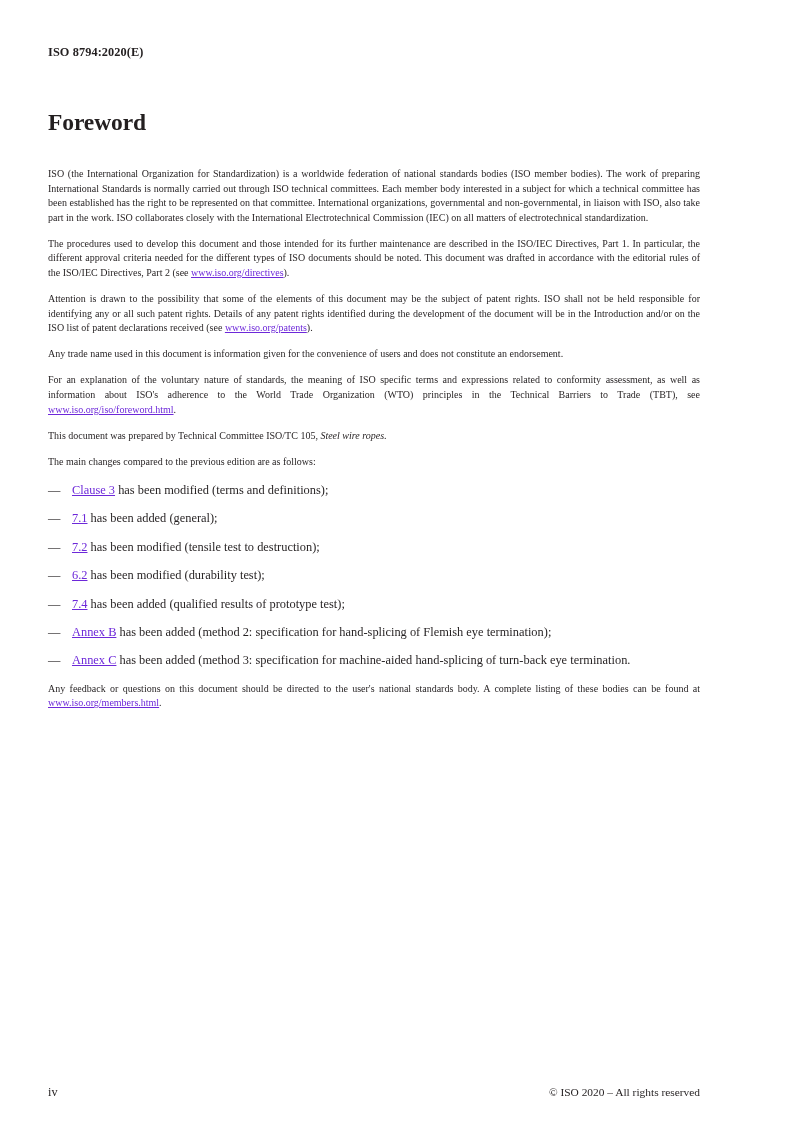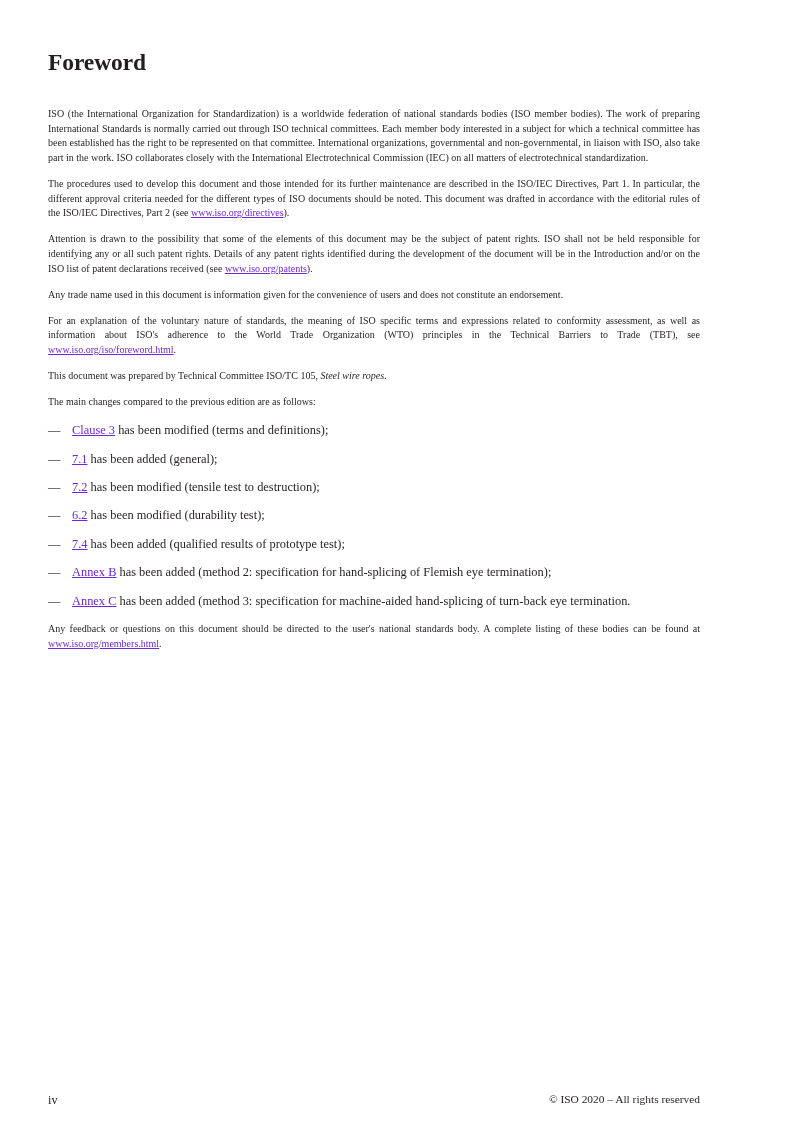--- a/index.html
+++ b/index.html
@@ -81,40 +81,41 @@
   p.tight-before-list {
     margin-bottom: 13.5px;
   }
   p.after-list {
     margin-top: 0;
   }
   .footer {
     position: absolute;
     left: 48px;
     width: 652px;
-    bottom: 14px;
+    bottom: 22px;
     display: flex;
     justify-content: space-between;
-    align-items: flex-start;
+    align-items: center;
     font-size: 11.6px;
     line-height: 1.2;
   }
   .footer .folio {
     font-size: 12.2px;
   }
   .footer .copyright {
     font-size: 11.4px;
   }
 </style>
 </head>
 <body>
 
 <div class="page">
   <div class="content">
 
+    <div class="doc-ref">ISO 8794:2020(E)</div>
 
     <h1 class="heading">Foreword</h1>
 
     <p class="body first-body"><span>ISO (the International Organization for Standardization) is a worldwide federation of national standards bodies (ISO member bodies). The work of preparing International Standards is normally carried out through ISO technical committees. Each member body interested in a subject for which a technical committee has been established has the right to be represented on that committee. International organizations, governmental and non-governmental, in liaison with ISO, also take part in the work. ISO collaborates closely with the International Electrotechnical Commission (IEC) on all matters of electrotechnical standardization.</span></p>
 
     <p class="body"><span>The procedures used to develop this document and those intended for its further maintenance are described in the ISO/IEC Directives, Part 1. In particular, the different approval criteria needed for the different types of ISO documents should be noted. This document was drafted in accordance with the editorial rules of the ISO/IEC Directives, Part 2 (see </span><a class="link" href="#">www.iso.org/directives</a><span>).</span></p>
 
     <p class="body"><span>Attention is drawn to the possibility that some of the elements of this document may be the subject of patent rights. ISO shall not be held responsible for identifying any or all such patent rights. Details of any patent rights identified during the development of the document will be in the Introduction and/or on the ISO list of patent declarations received (see </span><a class="link" href="#">www.iso.org/patents</a><span>).</span></p>
 
     <p class="body"><span>Any trade name used in this document is information given for the convenience of users and does not constitute an endorsement.</span></p>

